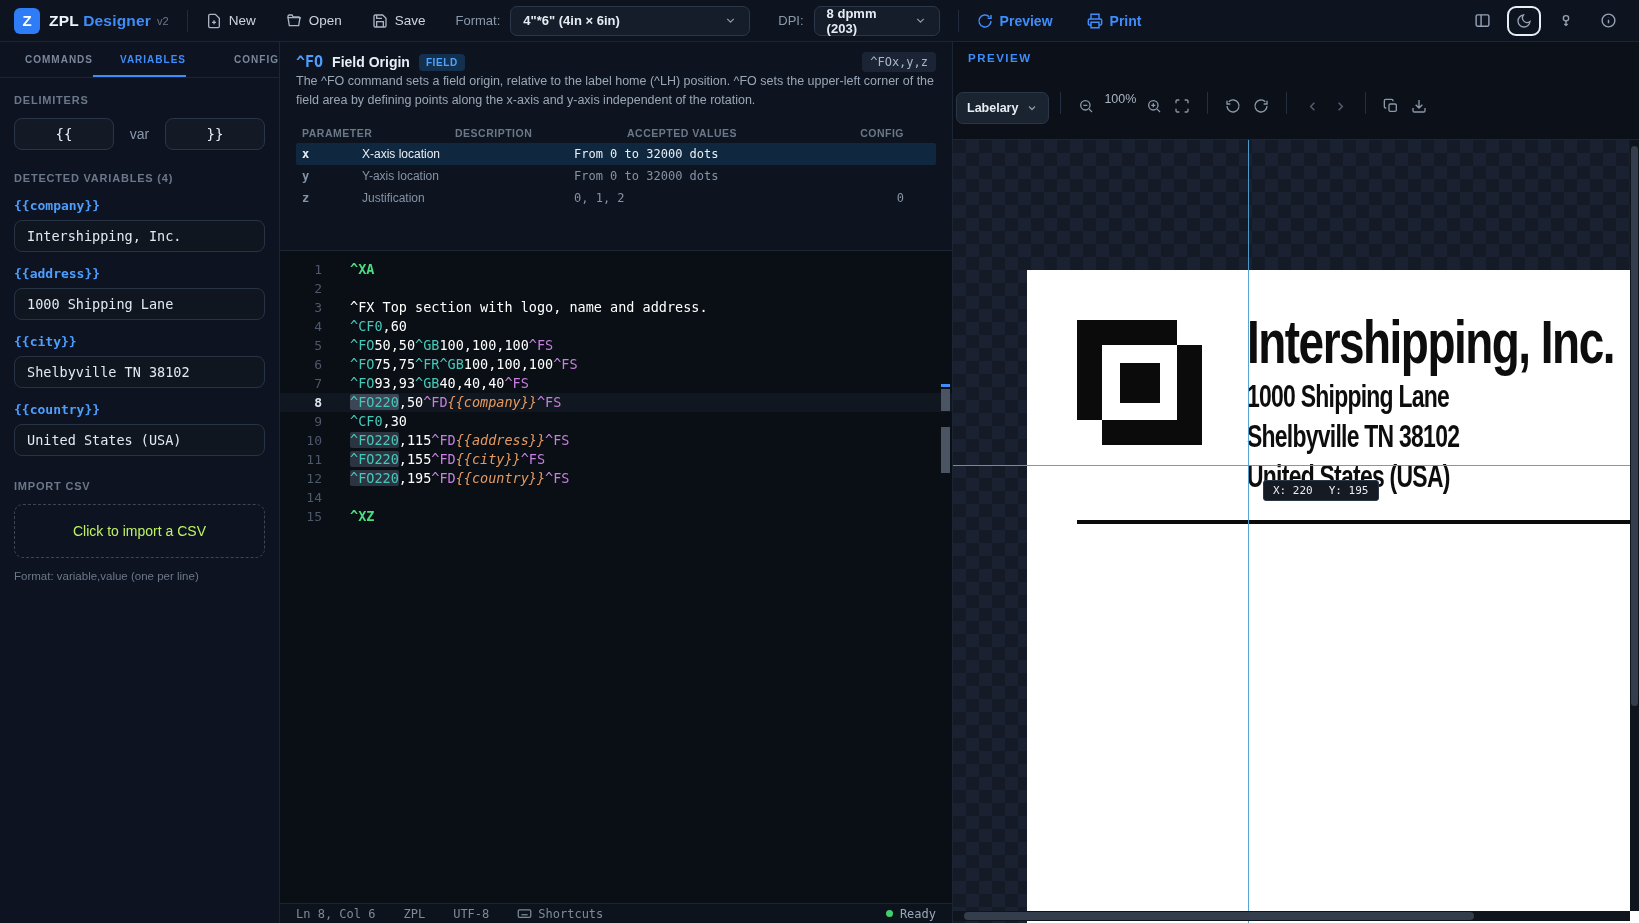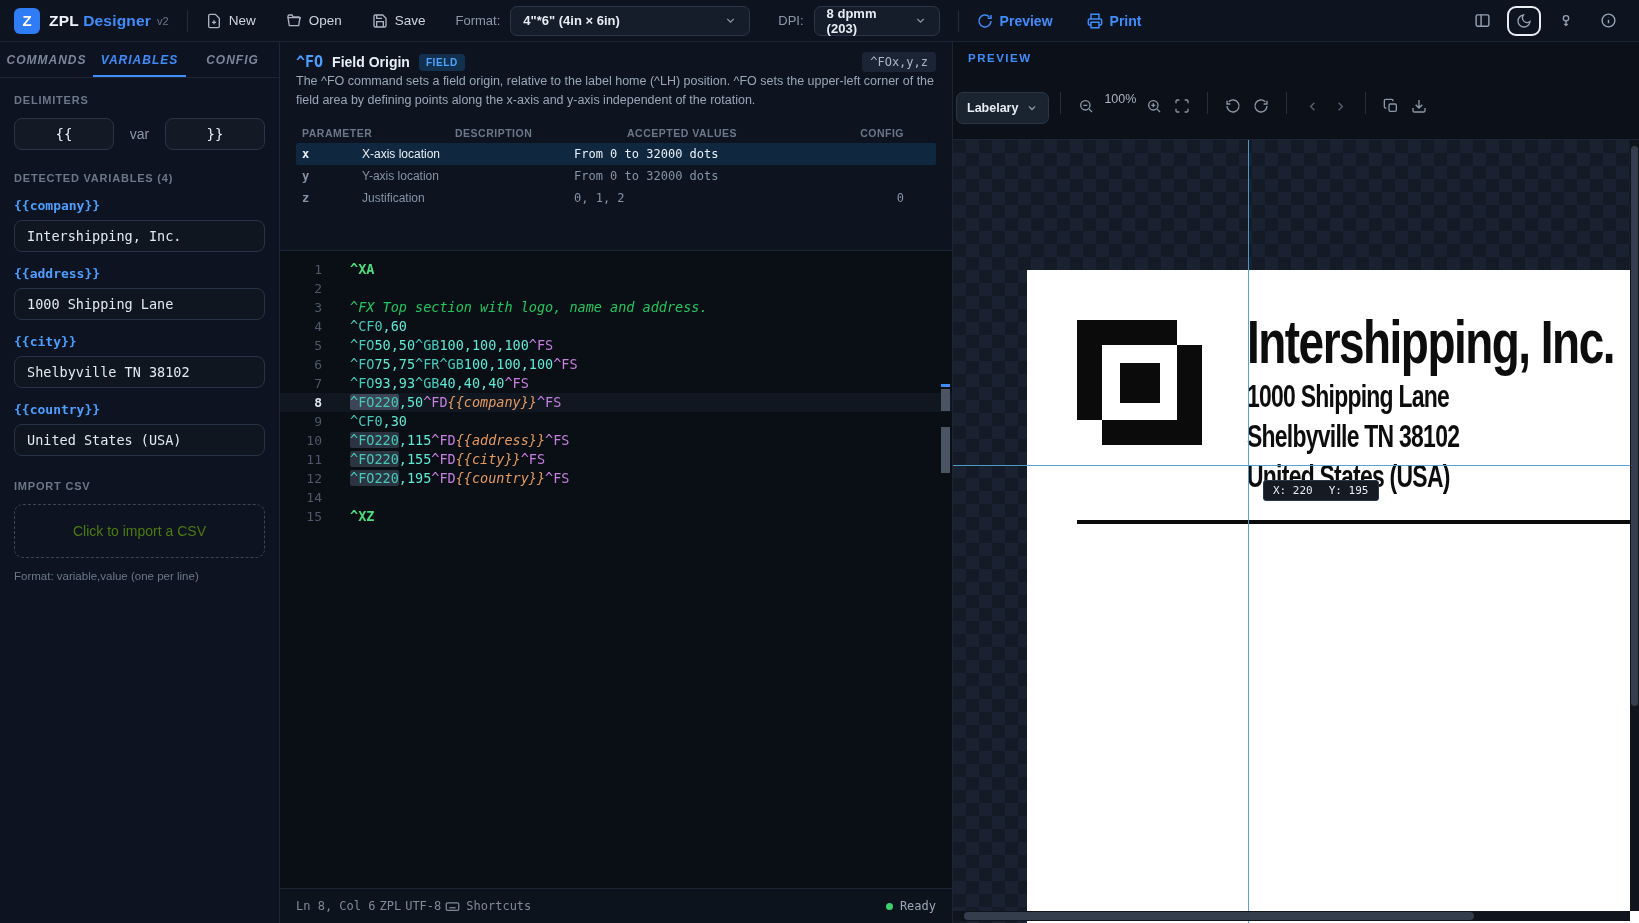--- a/index.html
+++ b/index.html
@@ -26,32 +26,32 @@
   .tb-blue { color:#3f8cfb; font-weight:bold; font-size:14px; margin-right:0; }
   .tb-blue svg { stroke:#3f8cfb; }
   .icon-btn { width:34px; height:30px; display:flex; align-items:center; justify-content:center; color:#96a2b4; background:none; border:none; cursor:pointer; margin-left:8px; }
   .icon-btn svg { stroke:#96a2b4; }
   .icon-btn.focused { border:2px solid #e9eef5; border-radius:9px; }
   .tb-right { margin-left:auto; display:flex; align-items:center; }
 
   
   .sidebar { position:absolute; top:42px; left:0; width:280px; bottom:0; background:#0d1320; border-right:1px solid #1b2533; }
   .sb-tabs { display:flex; height:36px; border-bottom:1px solid #1b2533; }
-  .sb-tab { flex:1; text-align:center; line-height:36px; font-size:12px; font-weight:bold; letter-spacing:1px; color:#7b879a; cursor:pointer; background:none; border:none; font-family:inherit;font-style:italic; }
+  .sb-tab { flex:1; text-align:right; line-height:36px; font-size:10px; font-weight:bold; letter-spacing:1px; color:#7b879a; cursor:pointer; background:none; border:none; font-family:inherit; }
   .sb-tab.active { color:#3f8cfb; box-shadow:inset 0 -2px 0 #3f8cfb; }
   .sb-content { padding:16px 14px; }
   .sb-section { font-size:11px; font-weight:bold; letter-spacing:.8px; color:#66embed; color:#66embed; }
   .sb-section { color:#6b7889; }
   .delim-row { display:flex; align-items:center; gap:10px; margin:12px 0 22px 0; }
   .delim-input { width:100px; height:32px; background:#131a26; border:1px solid #2a3548; border-radius:8px; color:#e8eef5; font-family:"DejaVu Sans Mono",monospace; font-size:14px; text-align:center; }
   .delim-var { color:#8b98a9; font-size:14px; flex:1; text-align:center; }
   .var-name { font-family:"DejaVu Sans Mono",monospace; font-weight:bold; font-size:13px; color:#4d9fff; margin:14px 0 7px 0; }
   .var-input { width:100%; height:32px; background:#10161f; border:1px solid #283346; border-radius:8px; color:#e2e9f1; font-family:"DejaVu Sans Mono",monospace; font-size:13.5px; padding:0 12px; }
   .csv-section { margin-top:24px; }
-  .dropzone { margin-top:12px; height:54px; border:1.5px dashed #3c4656; border-radius:9px; display:flex; align-items:center; justify-content:center; color:#4d7c0f; font-size:14px; cursor:pointer; background:none; width:100%; font-family:inherit; }
+  .dropzone { margin-top:12px; height:54px; border:1.5px dashed #3c4656; border-radius:9px; display:flex; align-items:center; justify-content:center; color:#bef264; font-size:14px; cursor:pointer; background:none; width:100%; font-family:inherit; }
   .csv-hint { margin-top:12px; font-size:11.5px; color:#66embed; color:#6b7889; }
 
   
   .doc { position:absolute; left:280px; top:42px; width:672px; height:208px; background:#0d141f; padding:10px 16px 0 16px; }
   .doc-head { display:flex; align-items:center; gap:9px; }
   .doc-cmd { font-family:"DejaVu Sans Mono",monospace; font-weight:bold; font-size:15px; color:#4d9fff; }
   .doc-title { font-size:14px; font-weight:bold; color:#e8eef5; }
   .doc-badge { background:#14304f; color:#4da3ff; font-size:10px; font-weight:bold; letter-spacing:.6px; padding:3px 7px; border-radius:4px; }
   .doc-syntax { margin-left:auto; background:#1a2434; color:#aab6c6; font-family:"DejaVu Sans Mono",monospace; font-size:12px; padding:3px 8px; border-radius:4px; }
   .doc-desc { margin-top:0; font-size:12.5px; line-height:1.55; color:#9aa7b8; max-width:648px; }
@@ -66,32 +66,32 @@
   .prow .c4 { text-align:right; padding-right:32px; font-family:"DejaVu Sans Mono",monospace; }
 
   
   .editor { position:absolute; left:280px; top:250px; width:672px; bottom:28px; background:#0a0f16; border-top:1px solid #1b2533; overflow:hidden; padding-top:9px; }
   .code-line { display:flex; height:19px; line-height:19px; font-family:"DejaVu Sans Mono",monospace; font-size:13.5px; }
   .code-line .gutter { width:42px; text-align:right; color:#4d586b; font-size:13px; flex:none; }
   .code-line .code-text { padding-left:28px; white-space:pre; }
   .code-line.current { background:rgba(130,160,200,.06); }
   .code-line.current .gutter { color:#dfe7f1; font-weight:bold; }
   .tk-kw { color:#4ade80; font-weight:bold; }
-  .tk-comment { color:#22c55e; font-style:italic; }
+  .tk-comment { color:#ffffff; }
   .tk-cmd { color:#45c8b8; }
-  .tk-num { color:#5eead4; }
+  .tk-num { color:#ffffff; }
   .tk-fn { color:#c77fe0; }
   .tk-var { color:#e69a5f; font-style:italic; }
   .tk-hl { background:#3d4656; border-radius:2px; }
   .tk-hl2 { background:#2c3442; border-radius:2px; }
   .ruler { position:absolute; top:0; bottom:0; right:1px; width:11px; }
   .ruler .m { position:absolute; left:1px; width:9px; }
 
   
-  .statusbar { position:absolute; left:280px; width:672px; bottom:0; height:35px; background:#0d131c; border-top:1px solid #1b2533; display:flex; align-items:center; gap:4px; padding:0 16px; font-family:"DejaVu Sans Mono",monospace; font-size:12px; color:#7e8a9a; }
+  .statusbar { position:absolute; left:280px; width:672px; bottom:0; height:20px; background:#0d131c; border-top:1px solid #1b2533; display:flex; align-items:center; gap:28px; padding:0 16px; font-family:"DejaVu Sans Mono",monospace; font-size:12px; color:#7e8a9a; }
   .sb-item { display:flex; align-items:center; gap:6px; }
   .status-right { margin-left:auto; display:flex; align-items:center; gap:7px; color:#9aa7b8; }
   .dot { width:7px; height:7px; border-radius:50%; background:#3fcf6e; }
 
   
   .preview { position:absolute; left:952px; top:42px; right:0; bottom:0; background:#0c1119; border-left:1px solid #1b2533; }
   .pv-head { position:absolute; top:0; left:0; right:0; height:98px; border-bottom:1px solid #1b2533; background:#0c1119; z-index:10; }
   .pv-title { position:absolute; top:10px; left:15px; color:#3f8cfb; font-size:11.5px; font-weight:bold; letter-spacing:1.5px; }
   .pv-toolbar { position:absolute; top:50px; left:3px; right:10px; height:36px; display:flex; align-items:flex-start; }
   .pv-select { height:32px; background:#1a2330; border:1px solid #2b3749; border-radius:7px; display:flex; align-items:center; padding:0 10px; font-size:12.5px; font-weight:bold; color:#e6ecf3; cursor:pointer; gap:8px; }

